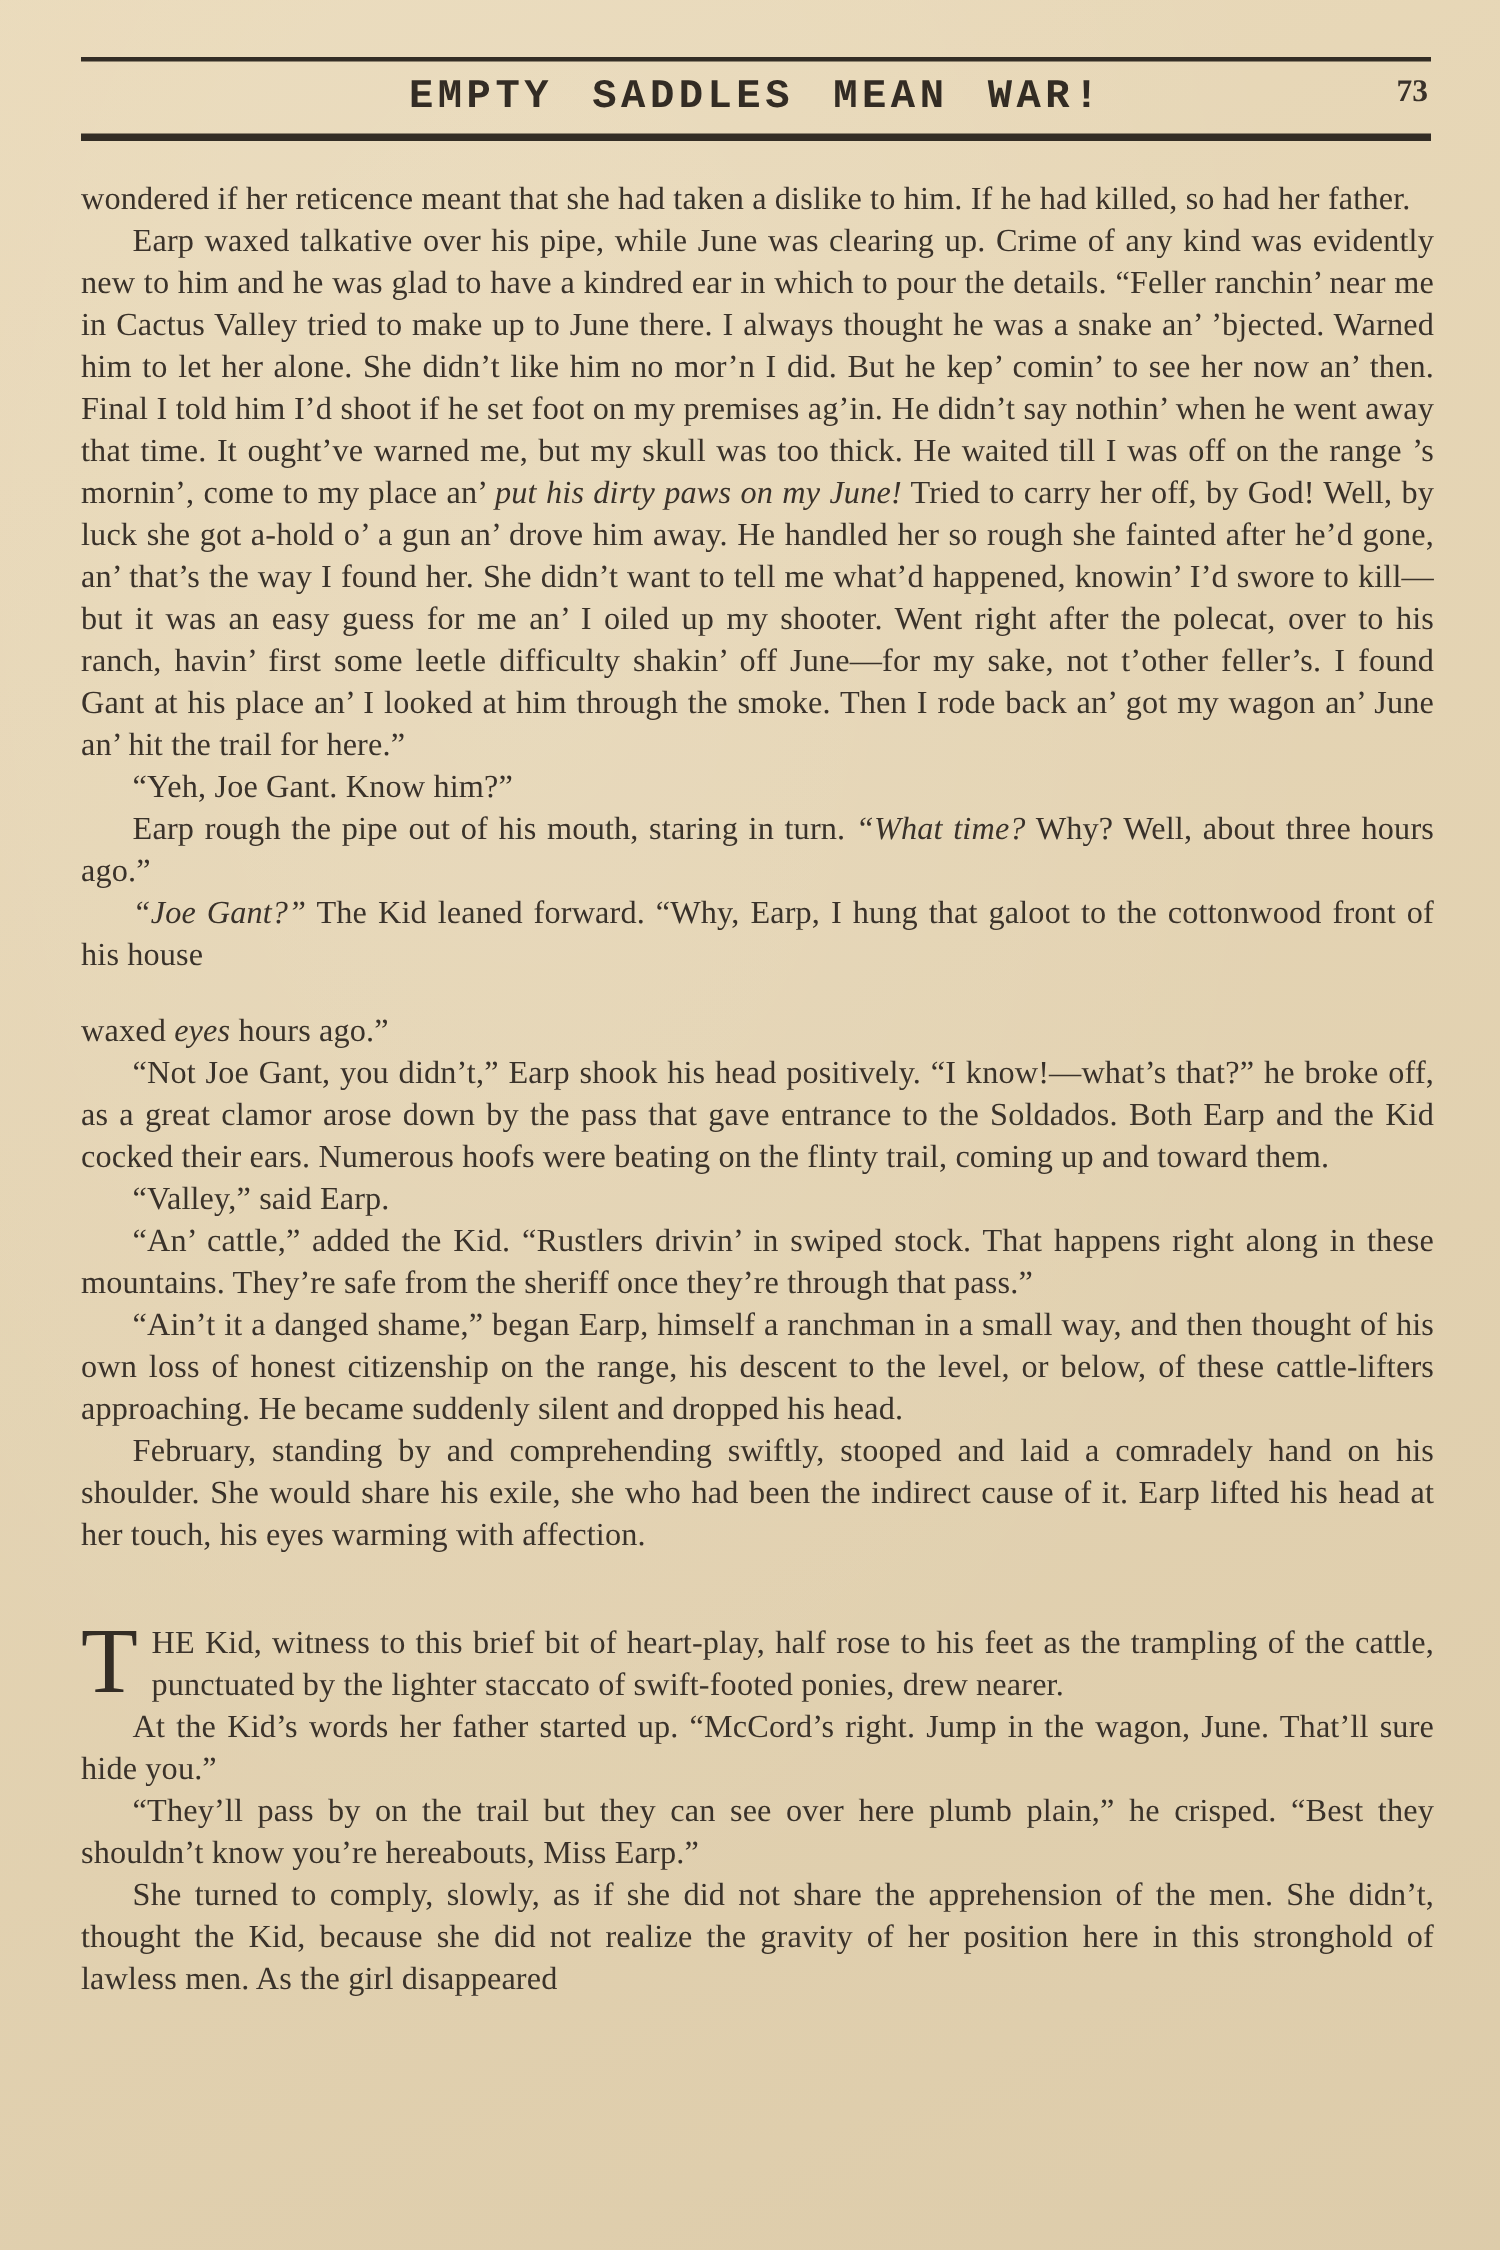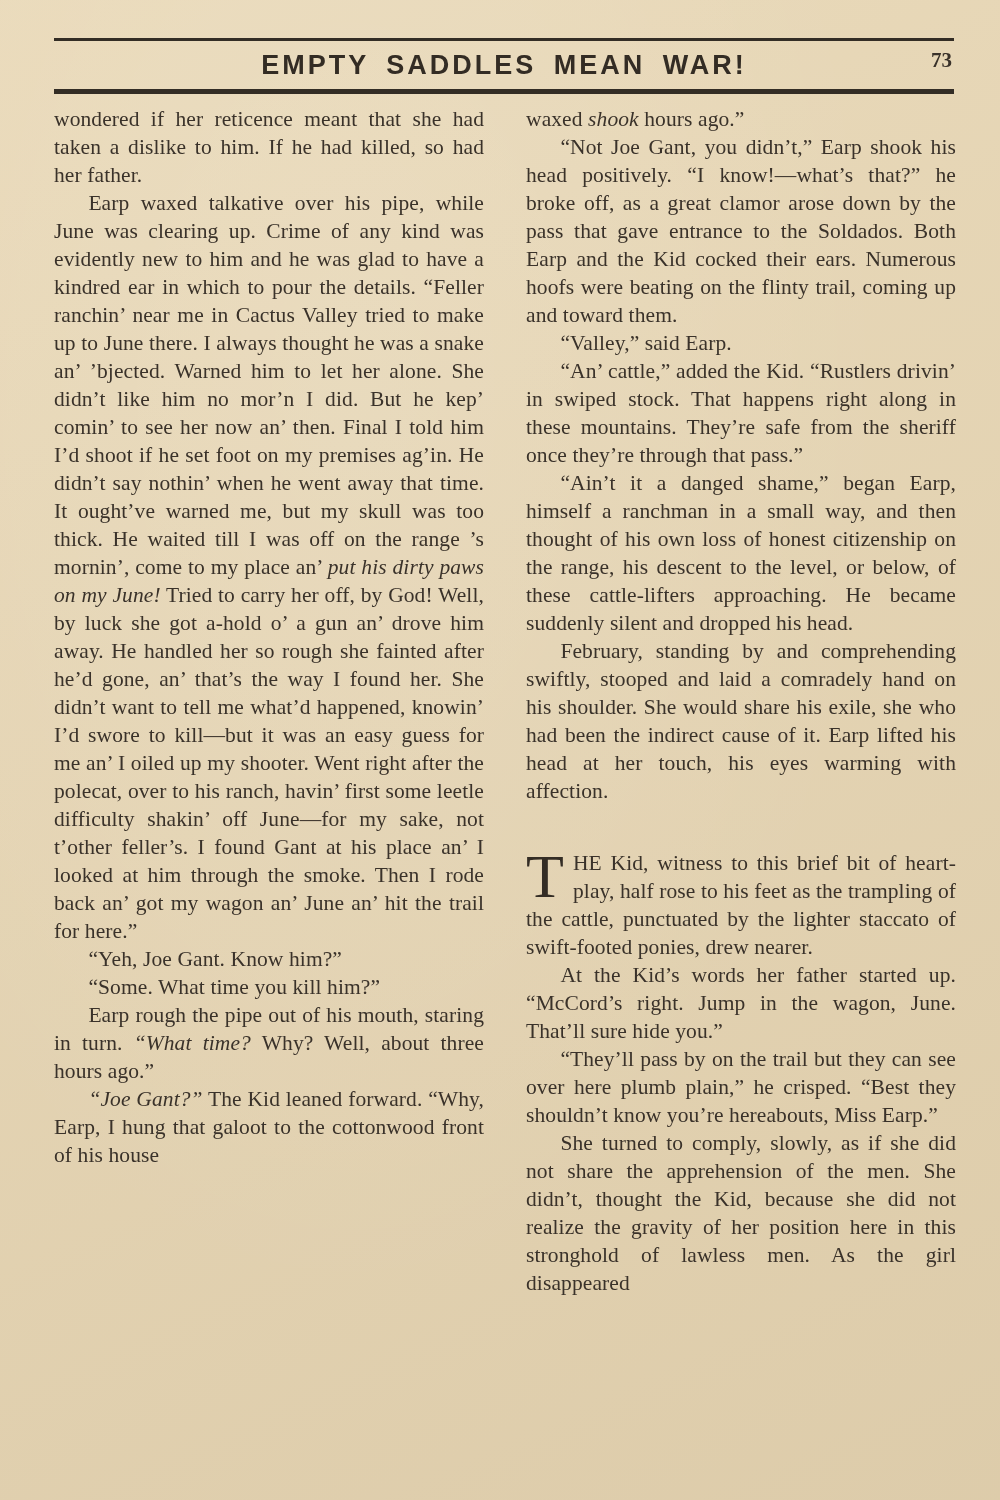--- a/index.html
+++ b/index.html
@@ -17,36 +17,37 @@
     color: #3a322a;
     overflow: hidden;
   }
   header { padding-top: 38px; margin: 0 46px 0 54px; }
   .rule { background: #332d25; }
   .rule-top { height: 3px; }
   .rule-bottom { height: 5px; }
   .header-row { position: relative; height: 48px; display: flex; align-items: center; justify-content: center; }
   .running-title {
     margin: 0;
-    font-family: Liberation Sans, sans-serif;
+    font-family: Liberation Mono, monospace;
     font-weight: bold;
     font-size: 27px;
     letter-spacing: 3px;
     word-spacing: 7px;
     color: #332c24;
   }
   .page-num {
     position: absolute; right: 2px; top: 7px;
     font-family: "Liberation Serif", serif;
     font-weight: bold;
     font-size: 21px;
   }
   .columns {
-    display: flex; gap: 42px;
-    margin: 11px 44px 0 54px;
+    display: flex; gap: 23px;
+    margin: 24px 44px 0 54px;
+    flex-direction: column;
   }
   .col {
     flex: 1;
     font-size: 21.5px;
     line-height: 28px;
     text-align: justify;
     text-justify: inter-word;
     letter-spacing: 0.1px;
   }
   .col p { margin: 0; }
@@ -72,26 +73,25 @@
       <span class="page-num">73</span>
     </div>
     <div class="rule rule-bottom"></div>
   </header>
 
   <main class="columns">
     <section class="col">
         <p><span class="run">wondered if her reticence meant that she had taken a dislike to him.  If he had killed, so had her father.</span></p>
         <p class="indent"><span class="run">Earp waxed talkative over his pipe, while June was clearing up.  Crime of any kind was evidently new to him and he was glad to have a kindred ear in which to pour the details.  “Feller ranchin’ near me in Cactus Valley tried to make up to June there.  I always thought he was a snake an’ ’bjected.  Warned him to let her alone.  She didn’t like him no mor’n I did.  But he kep’ comin’ to see her now an’ then.  Final I told him I’d shoot if he set foot on my premises ag’in.  He didn’t say nothin’ when he went away that time.  It ought’ve warned me, but my skull was too thick.  He waited till I was off on the range ’s mornin’, come to my place an’ </span><em class="run">put his dirty paws on my June!</em><span class="run">  Tried to carry her off, by God!  Well, by luck she got a-hold o’ a gun an’ drove him away.  He handled her so rough she fainted after he’d gone, an’ that’s the way I found her.  She didn’t want to tell me what’d happened, knowin’ I’d swore to kill—but it was an easy guess for me an’ I oiled up my shooter.  Went right after the polecat, over to his ranch, havin’ first some leetle difficulty shakin’ off June—for my sake, not t’other feller’s.  I found Gant at his place an’ I looked at him through the smoke.  Then I rode back an’ got my wagon an’ June an’ hit the trail for here.”</span></p>
         <p class="indent"><span class="run">“Yeh, Joe Gant.  Know him?”</span></p>
-        <p class="indent"><span class="run">“Some.  What time you kill him?”</span></p>
         <p class="indent"><span class="run">Earp rough the pipe out of his mouth, staring in turn.  </span><em class="run">“What time?</em><span class="run">  Why?  Well, about three hours ago.”</span></p>
         <p class="indent"><em class="run">“Joe Gant?”</em><span class="run">  The Kid leaned forward.  “Why, Earp, I hung that galoot to the cottonwood front of his house</span></p>
       </section>
     <section class="col">
-        <p><span class="run">waxed </span><em class="run">shook</em><span class="run"> hours ago.”</span></p>
+        <p><span class="run">waxed </span><em class="run">eyes</em><span class="run"> hours ago.”</span></p>
         <p class="indent"><span class="run">“Not Joe Gant, you didn’t,” Earp shook his head positively.  “I know!—what’s that?” he broke off, as a great clamor arose down by the pass that gave entrance to the Soldados.  Both Earp and the Kid cocked their ears.  Numerous hoofs were beating on the flinty trail, coming up and toward them.</span></p>
         <p class="indent"><span class="run">“Valley,” said Earp.</span></p>
         <p class="indent"><span class="run">“An’ cattle,” added the Kid.  “Rustlers drivin’ in swiped stock.  That happens right along in these mountains.  They’re safe from the sheriff once they’re through that pass.”</span></p>
         <p class="indent"><span class="run">“Ain’t it a danged shame,” began Earp, himself a ranchman in a small way, and then thought of his own loss of honest citizenship on the range, his descent to the level, or below, of these cattle-lifters approaching.  He became suddenly silent and dropped his head.</span></p>
         <p class="indent"><span class="run">February, standing by and comprehending swiftly, stooped and laid a comradely hand on his shoulder.  She would share his exile, she who had been the indirect cause of it.  Earp lifted his head at her touch, his eyes warming with affection.</span></p>
         <p class="section-break"><span class="dropcap">T</span><span class="run">HE Kid, witness to this brief bit of heart-play, half rose to his feet as the trampling of the cattle, punctuated by the lighter staccato of swift-footed ponies, drew nearer.</span></p>
         <p class="indent"><span class="run">At the Kid’s words her father started up.  “McCord’s right.  Jump in the wagon, June.  That’ll sure hide you.”</span></p>
         <p class="indent"><span class="run">“They’ll pass by on the trail but they can see over here plumb plain,” he crisped.  “Best they shouldn’t know you’re hereabouts, Miss Earp.”</span></p>
         <p class="indent"><span class="run">She turned to comply, slowly, as if she did not share the apprehension of the men.  She didn’t, thought the Kid, because she did not realize the gravity of her position here in this stronghold of lawless men.  As the girl disappeared</span></p>
       </section>

